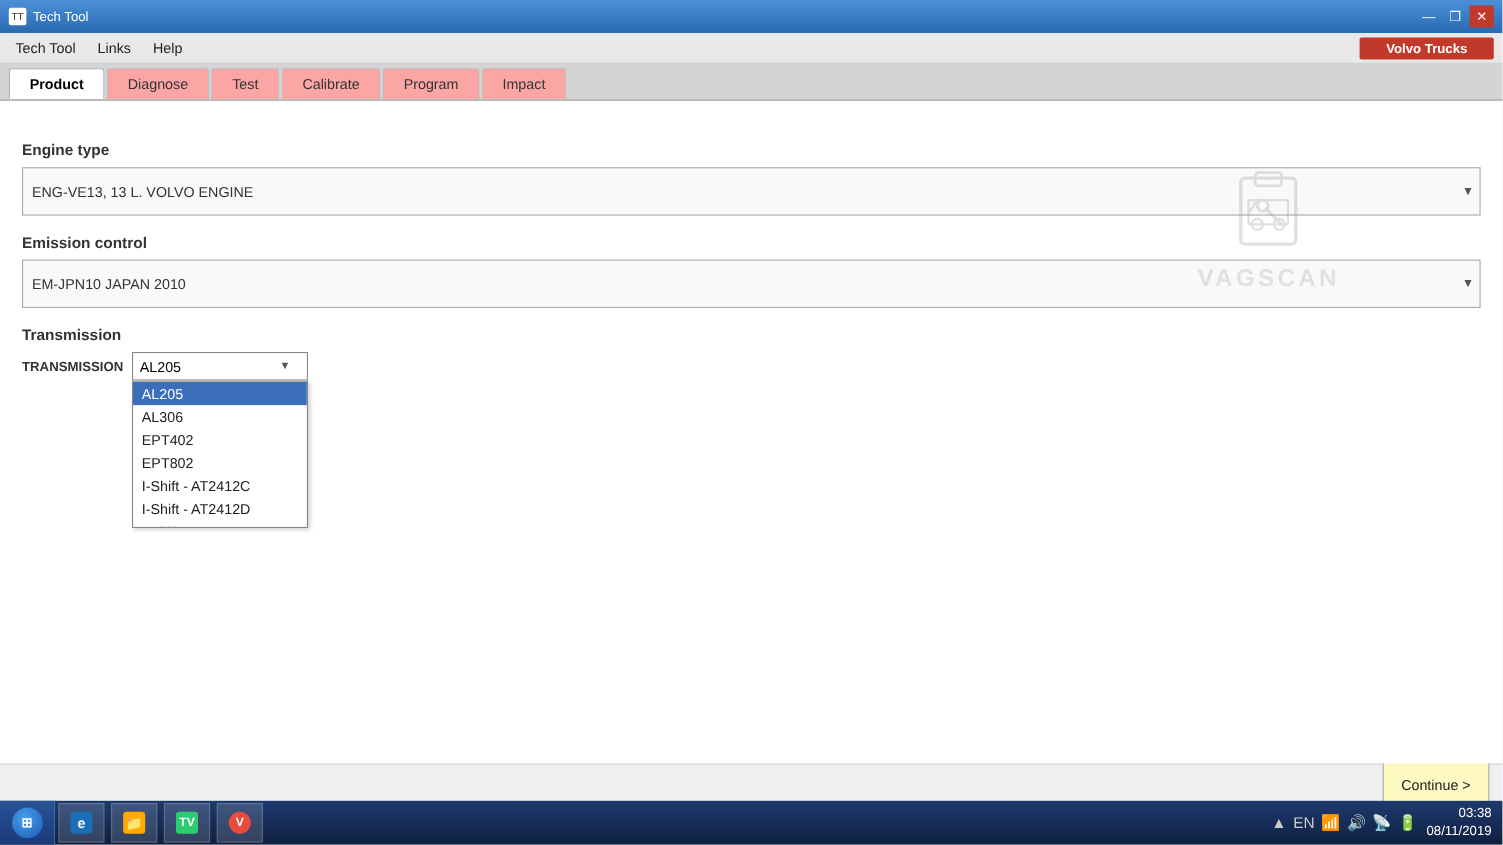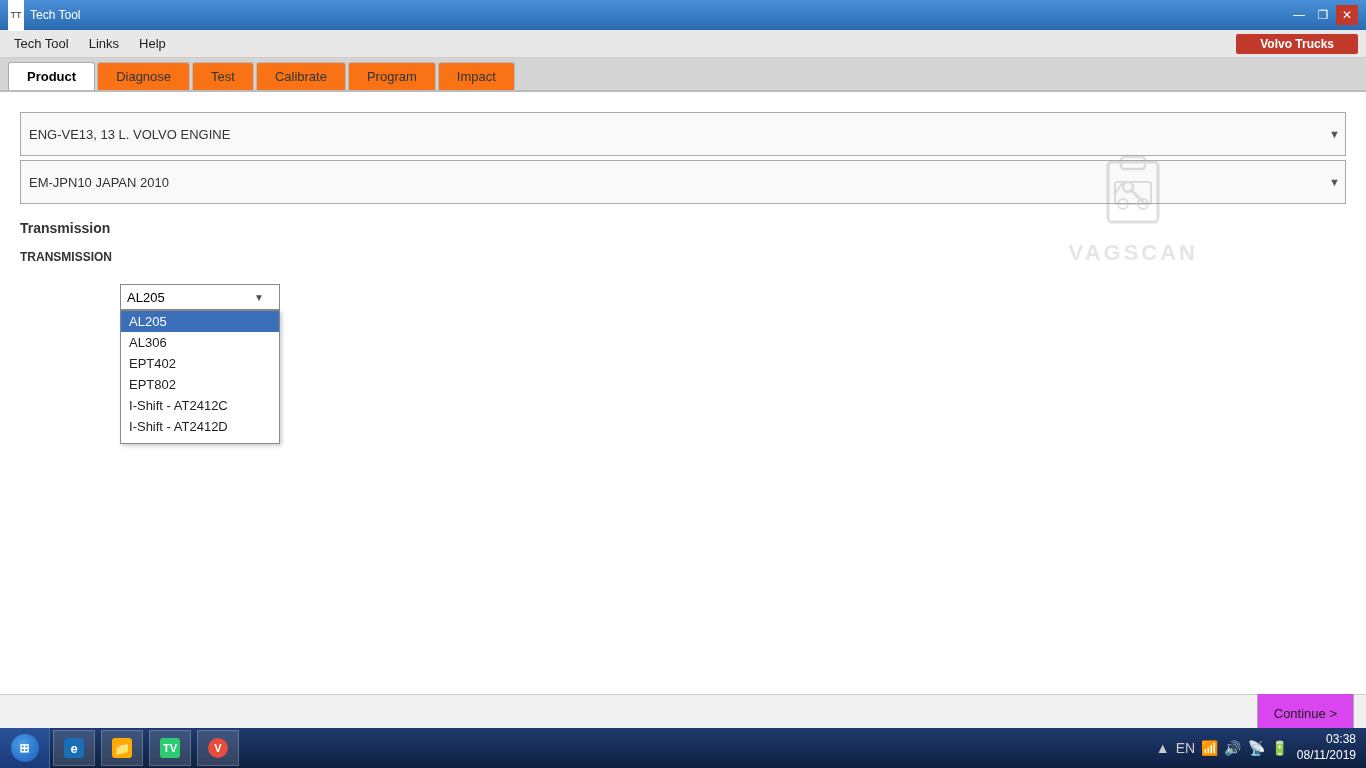--- a/index.html
+++ b/index.html
@@ -10,21 +10,21 @@
       background: linear-gradient(to bottom, #4a90d9, #2a6ab0);
       height: 30px;
       display: flex;
       align-items: center;
       padding: 0 8px;
       color: white;
       font-size: 12px;
       justify-content: space-between;
     }
     #titlebar-left { display: flex; align-items: center; gap: 6px; }
-    #titlebar-icon { width: 16px; height: 32px; background: #fff; border-radius: 2px; display: flex; align-items: center; justify-content: center; font-size: 9px; color: #333; }
+    #titlebar-icon { width: 16px; height: 16px; background: #fff; border-radius: 2px; display: flex; align-items: center; justify-content: center; font-size: 9px; color: #333; }
     #titlebar-controls { display: flex; gap: 2px; }
     .title-btn {
       width: 22px; height: 20px; display: flex; align-items: center; justify-content: center;
       background: transparent; border: none; color: white; cursor: pointer; font-size: 12px;
     }
     .title-btn.close-btn { background: #c0392b; }
 
     
     #menubar {
       background: #e8e8e8;
@@ -58,21 +58,21 @@
       height: 34px;
       display: flex;
       align-items: flex-end;
       padding: 0 8px;
       border-bottom: 2px solid #bbb;
     }
     .tab {
       padding: 6px 18px;
       font-size: 13px;
       cursor: pointer;
-      background: #f97316;
+      background: #fca5a5;
       border: 1px solid #bbb;
       border-bottom: none;
       margin-right: 2px;
       color: #333;
       border-radius: 3px 3px 0 0;
     }
     .tab.active {
       background: white;
       border-color: #aaa;
       color: #000;
@@ -140,21 +140,20 @@
     .trans-label {
       font-size: 12px;
       font-weight: bold;
       color: #333;
       padding-top: 6px;
       white-space: nowrap;
     }
     .trans-dropdown-wrapper {
       position: relative;
       width: 148px;
-      margin-top: 40px;
     }
     .trans-select {
       width: 160px;
       padding: 4px 24px 4px 6px;
       font-size: 13px;
       border: 1px solid #888;
       background: white;
       cursor: pointer;
       height: 26px;
       appearance: none;
@@ -193,21 +192,21 @@
     .dropdown-list-item.selected { background: #3b6fba; color: white; }
 
     
     .dropdown-list-inner::-webkit-scrollbar { width: 12px; }
     .dropdown-list-inner::-webkit-scrollbar-track { background: #f0f0f0; }
     .dropdown-list-inner::-webkit-scrollbar-thumb { background: #aaa; }
 
     
     #watermark {
       position: absolute;
-      right: 168px;
+      right: 148px;
       top: 60px;
       opacity: 0.3;
       display: flex;
       flex-direction: column;
       align-items: center;
       gap: 8px;
       pointer-events: none;
     }
     #watermark-icon {
       width: 80px;
@@ -224,21 +223,21 @@
     #bottombar {
       background: #f0f0f0;
       height: 38px;
       border-top: 1px solid #ccc;
       display: flex;
       align-items: center;
       justify-content: flex-end;
       padding: 0 12px;
     }
     .continue-btn {
-      background: #d946ef;
+      background: #fef9c3;
       border: 1px solid #aaa;
       padding: 23px 16px;
       font-size: 13px;
       cursor: pointer;
       color: #222;
     }
 
     
     #statusbar {
       background: #f0f0f0;
@@ -368,27 +367,29 @@
   <div class="tab">Diagnose</div>
   <div class="tab">Test</div>
   <div class="tab">Calibrate</div>
   <div class="tab">Program</div>
   <div class="tab">Impact</div>
 </div>
 
 <div id="main">
 
 
+  <div class="section-label">Engine type</div>
   <div class="dropdown-wrapper">
     <select class="dropdown-select">
       <option>ENG-VE13, 13 L. VOLVO ENGINE</option>
     </select>
     <span class="dropdown-arrow">▼</span>
   </div>
 
+  <div class="section-label">Emission control</div>
   <div class="dropdown-wrapper">
     <select class="dropdown-select">
       <option>EM-JPN10 JAPAN 2010</option>
     </select>
     <span class="dropdown-arrow">▼</span>
   </div>
 
   <div class="section-label">Transmission</div>
   <div class="transmission-row">
     <span class="trans-label">TRANSMISSION</span>

